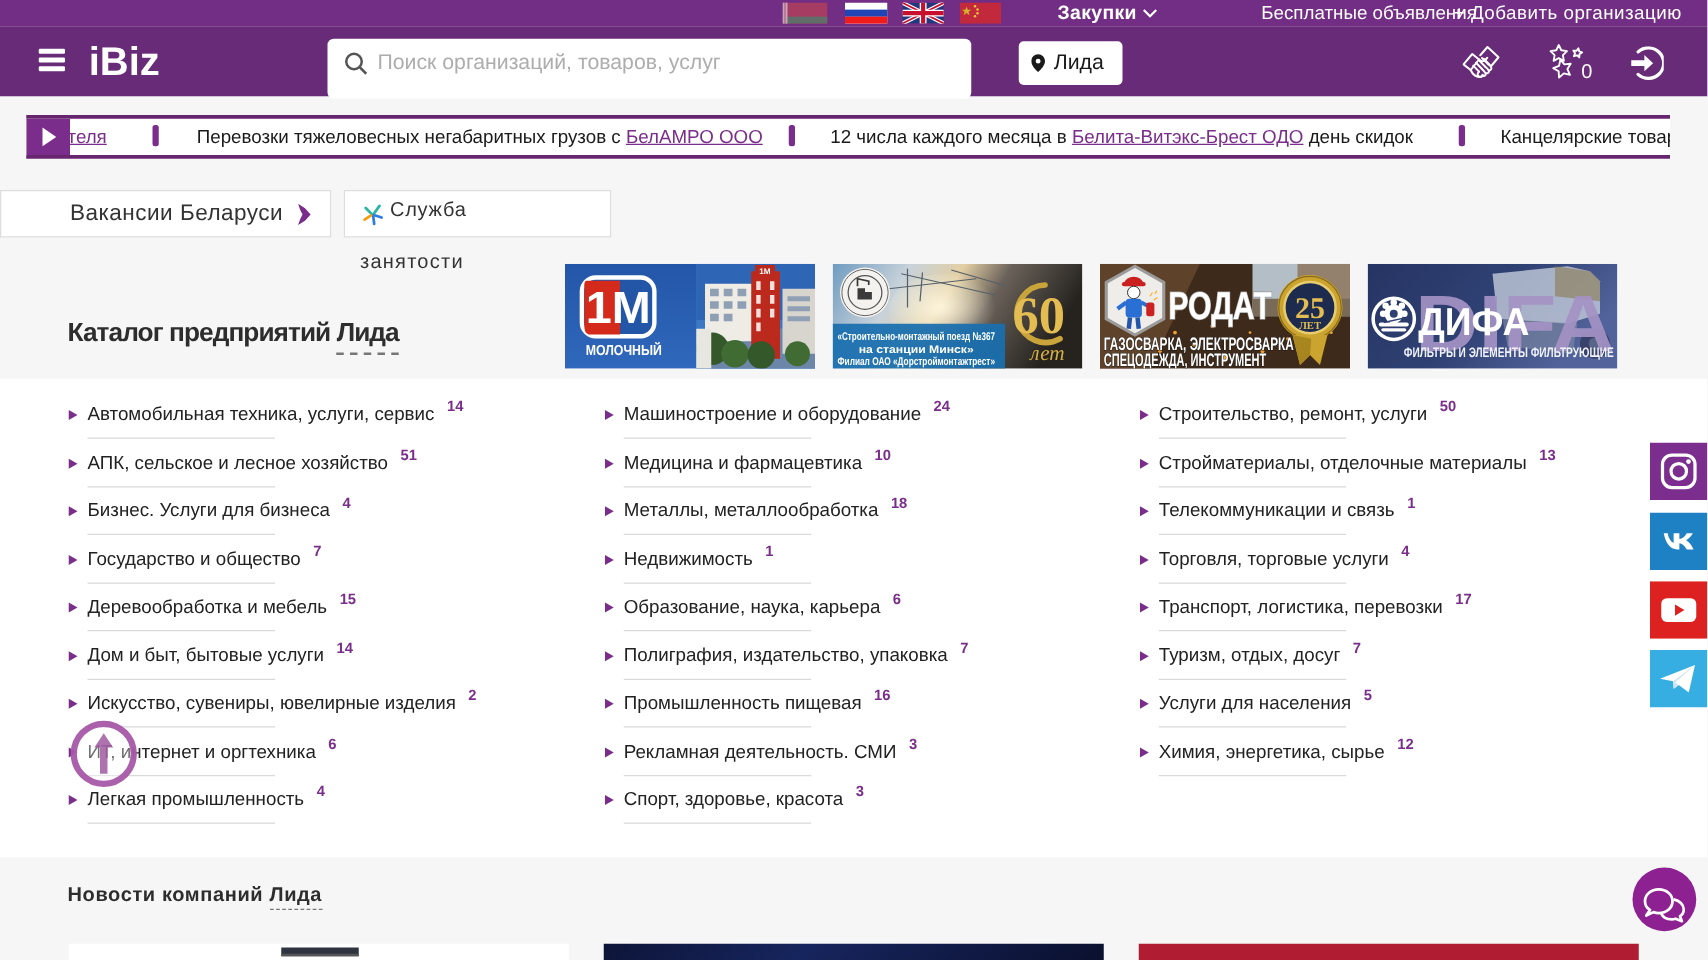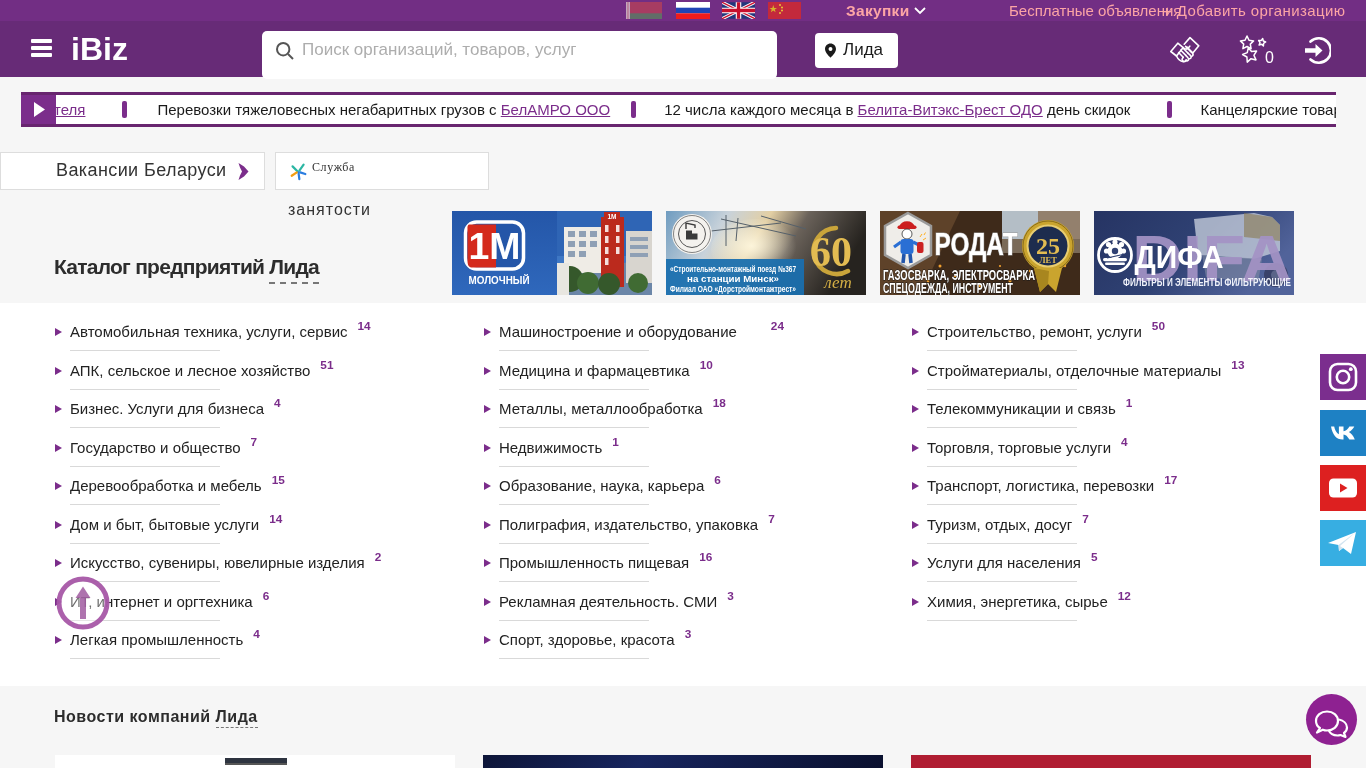--- a/index.html
+++ b/index.html
@@ -2,21 +2,21 @@
 <html lang="ru"><head>
 <meta charset="utf-8">
 <title>iBiz</title>
 <style>
 * { margin:0; padding:0; box-sizing:border-box; }
 html,body { width:1366px; height:768px; overflow:hidden; }
 body { font-family:"Liberation Sans", sans-serif; background:#f6f6f6; position:relative; }
 
 
 .topbar { position:absolute; left:0; top:0; width:1366px; height:21px; background:#722e84; }
-.topbar .txt { position:absolute; top:0; height:21px; line-height:22px; color:#fca5a5; font-size:15px; white-space:nowrap; }
+.topbar .txt { position:absolute; top:0; height:21px; line-height:22px; color:#ffffff; font-size:15px; white-space:nowrap; }
 .flag { position:absolute; top:2px; height:17px; }
 
 
 .header { position:absolute; left:0; top:21px; width:1366px; height:56px; background:#672b77; }
 .burger { position:absolute; left:31px; top:18px; width:21px; height:18px; }
 .burger i { display:block; height:4px; background:#fff; margin-bottom:3px; border-radius:1px; }
 .logo { position:absolute; left:71px; top:12px; color:#fff; font-size:32px; line-height:32px; font-weight:bold; letter-spacing:0px; }
 .search { position:absolute; left:262px; top:10px; width:515px; height:48px; background:#fff; border-radius:5px; }
 .search .ph { position:absolute; left:40px; top:9px; font-size:17px; color:#adadad; }
 .citybtn { position:absolute; left:815px; top:12px; width:83px; height:35px; background:#fff; border-radius:4px; }
@@ -28,21 +28,21 @@
 .ticker .play { position:absolute; left:0; top:0; width:35px; height:29px; background:#7b2d8b; }
 .ticker .line { position:absolute; left:42px; top:0; height:29px; line-height:29px; white-space:nowrap; font-size:15px; color:#1a1a1a; }
 .ticker .line a { color:#7b2d8b; text-decoration:underline; }
 .tsep { display:inline-block; width:5px; height:17px; background:#7b2d8b; border-radius:2px; vertical-align:-3px; }
 
 
 .tab { position:absolute; top:152px; height:38px; background:#fff; border:1px solid #ddd; }
 .tab1 { left:0; width:265px; }
 .tab1 .t { position:absolute; left:55px; top:7px; font-size:18px; letter-spacing:0.4px; color:#333; }
 .tab2 { left:275px; width:214px; }
-.tab2 .t { position:absolute; left:36px; top:7px; font-size:12px; letter-spacing:0.6px; color:#333;font-family:Liberation Serif, serif; }
+.tab2 .t { position:absolute; left:36px; top:7px; font-size:16px; letter-spacing:0.6px; color:#333; }
 .zanyat { position:absolute; left:288px; top:201px; font-size:16px; letter-spacing:1px; color:#333; }
 
 
 .h1 { position:absolute; left:54px; top:252px; font-size:21px; line-height:29px; letter-spacing:-0.75px; font-weight:bold; color:#2d2d2d; }
 .dashed { border-bottom:2px dashed #777; padding-bottom:4px; }
 
 
 .banner { position:absolute; top:211px; width:200px; height:84px; overflow:hidden; }
 
 
@@ -380,21 +380,21 @@
       <span class="txt">ИТ, интернет и оргтехника<span class="cnt" style="position:relative;top:-7px;left:10px;">6</span></span>
       <span class="sep"></span>
     </div>
     <div class="cat item-row" style="left:55px;top:631px;position:absolute;">
       <span class="bullet"></span>
       <span class="txt">Легкая промышленность<span class="cnt" style="position:relative;top:-7px;left:10px;">4</span></span>
       <span class="sep"></span>
     </div>
     <div class="cat item-row" style="left:484px;top:323px;position:absolute;">
       <span class="bullet"></span>
-      <span class="txt">Машиностроение и оборудование<span class="cnt" style="position:relative;top:-7px;left:10px;margin-left:24px;">24</span></span>
+      <span class="txt">Машиностроение и оборудование<span class="cnt" style="position:relative;top:-7px;left:10px;">24</span></span>
       <span class="sep"></span>
     </div>
     <div class="cat item-row" style="left:484px;top:361.5px;position:absolute;">
       <span class="bullet"></span>
       <span class="txt">Медицина и фармацевтика<span class="cnt" style="position:relative;top:-7px;left:10px;">10</span></span>
       <span class="sep"></span>
     </div>
     <div class="cat item-row" style="left:484px;top:400px;position:absolute;">
       <span class="bullet"></span>
       <span class="txt">Металлы, металлообработка<span class="cnt" style="position:relative;top:-7px;left:10px;">18</span></span>

